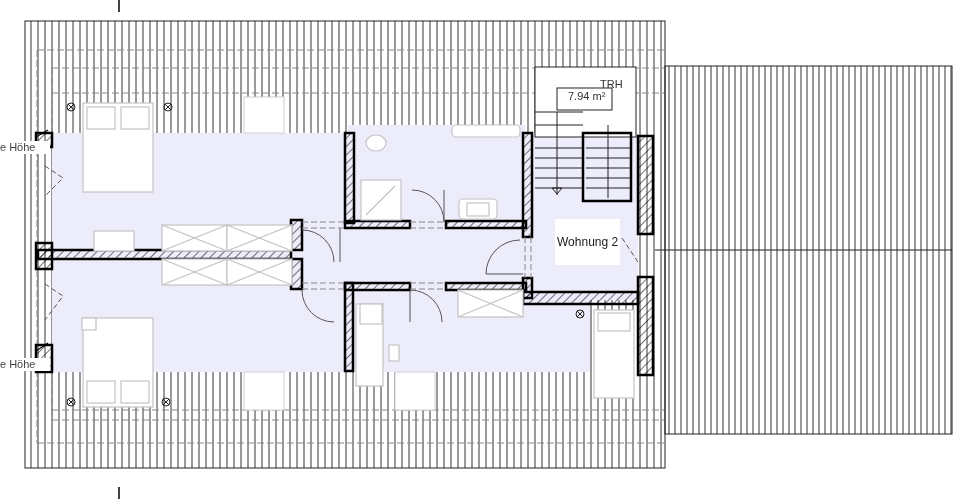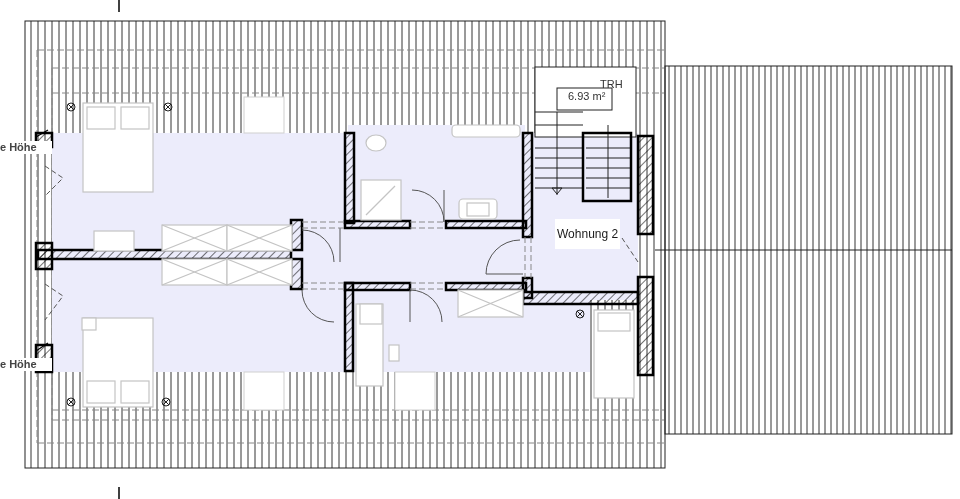--- a/index.html
+++ b/index.html
@@ -1,22 +1,22 @@
 <!DOCTYPE html>
 <html><head>
 <meta charset="utf-8">
 <style>
   html, body { margin: 0; padding: 0; background: #ffffff; }
   body { width: 960px; height: 499px; overflow: hidden; position: relative; font-family: "Liberation Sans", sans-serif; }
   #plan { position: absolute; left: 0; top: 0; width: 960px; height: 499px; }
   .label { position: absolute; font-family: "Liberation Sans", sans-serif; color: #1a1a1a; white-space: nowrap; }
-  .lbl-wohnung { left: 555px; top: 219px; font-size: 12px; background: #ffffff; padding: 8px 2px; line-height: 14px; }
+  .lbl-wohnung { left: 555px; top: 219px; font-size: 12px; background: #ffffff; padding: 16px 2px; line-height: 14px; }
   .lbl-trh { left: 600px; top: 78px; font-size: 11px; line-height: 12px; color: #333; }
   .lbl-trh-area { left: 568px; top: 90px; font-size: 11px; line-height: 12px; color: #333; }
-  .lbl-hoehe { font-size: 11px; background: #ffffff; color: #444; line-height: 13px; padding-right: 15px; font-weight: bold; }
+  .lbl-hoehe { font-size: 11px; background: #ffffff; color: #444; line-height: 13px; padding-right: 15px; }
   .lbl-hoehe-top { left: 0px; top: 141px; }
   .lbl-hoehe-bot { left: 0px; top: 358px; }
 </style>
 </head>
 <body>
 
 <svg id="plan" viewBox="0 0 960 499" xmlns="http://www.w3.org/2000/svg">
   <defs>
     <pattern id="roofV" width="7" height="10" patternUnits="userSpaceOnUse">
       <line x1="3" y1="0" x2="3" y2="10" stroke="#333" stroke-width="1"></line>
@@ -218,16 +218,16 @@
       </g>
   </g>
 
   <g stroke="#000" stroke-width="1.2" fill="none">
     <line x1="36" y1="137" x2="48" y2="130"></line>
     <line x1="36" y1="351" x2="48" y2="343"></line>
   </g>
 </svg>
 
 <div class="label lbl-trh">TRH</div>
-<div class="label lbl-trh-area">6.93 m²</div>
+<div class="label lbl-trh-area">7.94 m²</div>
 <div class="label lbl-wohnung">Wohnung 2</div>
 <div class="label lbl-hoehe lbl-hoehe-top">e Höhe</div>
 <div class="label lbl-hoehe lbl-hoehe-bot">e Höhe</div>
 
 </body></html>

